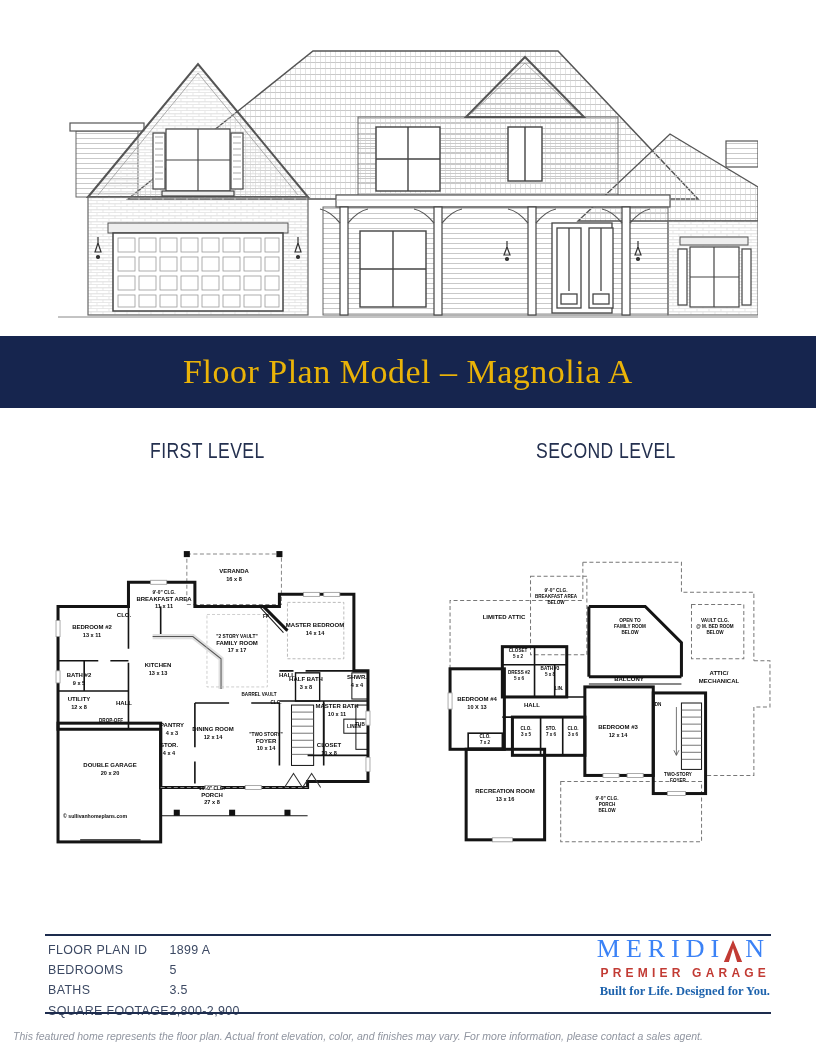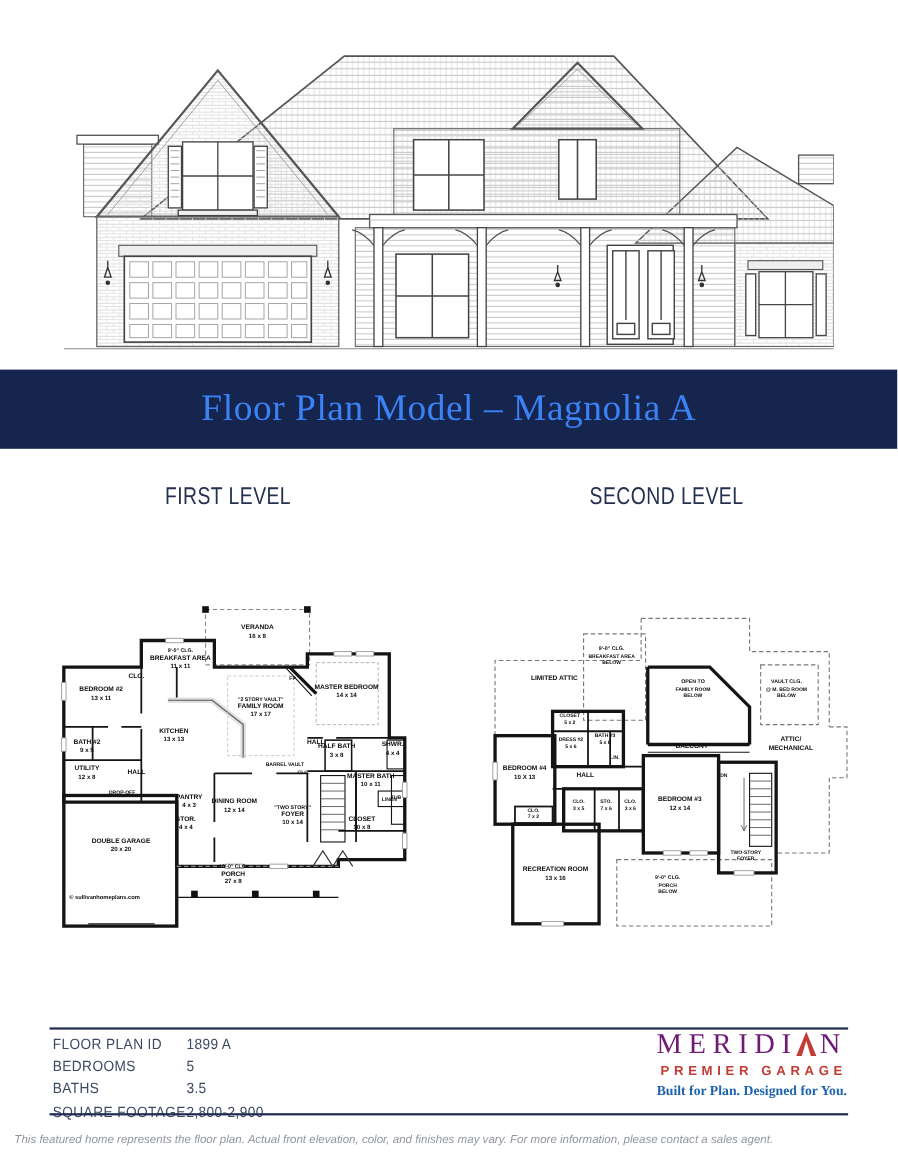--- a/index.html
+++ b/index.html
@@ -3,43 +3,43 @@
 <meta charset="utf-8">
 <style>
   html,body{margin:0;padding:0;background:#fff}
   .page{position:relative;width:816px;height:1056px;background:#fff;overflow:hidden;
         font-family:"Liberation Sans",sans-serif}
   
   .house{position:absolute;left:58px;top:6px;width:700px;height:326px}
   
   .banner{position:absolute;left:0;top:336px;width:816px;height:72px;background:#16254e;
           display:flex;align-items:center;justify-content:center}
-  .banner h1{margin:0;font:400 34px/1 "Liberation Serif",serif;color:#3b82f6;letter-spacing:.5px}
+  .banner h1{margin:0;font:400 34px/1 "Liberation Serif",serif;color:#eab308;letter-spacing:.5px}
   
   .lvl{position:absolute;top:440px;font:400 22px/1 "Liberation Sans",sans-serif;color:#24304f;
        letter-spacing:.5px;transform:scaleX(.8);transform-origin:left center}
   
   .plan{position:absolute}
   .plan svg{position:absolute;left:0;top:0}
   .lbl{position:absolute;transform:translateX(-50%);text-align:center;color:#0b0b0b;
        font:bold 6px/1.25 "Liberation Sans",sans-serif;white-space:nowrap}
   .lbl span{display:block}
   .lbl .t{font-size:4.8px}
   .lbl .d{font-size:5.6px}
   .lbl.wrap{white-space:normal;width:48px}
   .tiny{font-size:4.6px}
   .copyright{position:absolute;font:bold 5.2px/1 "Liberation Sans",sans-serif;color:#0b0b0b}
   
   .rule{position:absolute;left:45px;width:726px;height:2px;background:#1d2c4e}
   .specs{position:absolute;left:48px;top:942px;display:grid;grid-template-columns:132px auto;
          row-gap:4px;font:400 13.5px/1.2 "Liberation Sans",sans-serif;color:#3c4963;
          letter-spacing:.4px;transform:scaleX(.92);transform-origin:left top}
   .brand{position:absolute;right:46px;top:936px;text-align:right}
-  .brand-word{display:flex;justify-content:flex-end;align-items:center;
-              font:400 26px/1 "Liberation Serif",serif;color:#701a75;letter-spacing:6px}
+  .brand-word{display:flex;justify-content:flex-end;align-items:flex-end;
+              font:400 26px/1 "Liberation Serif",serif;color:#3b82f6;letter-spacing:6px}
   .brand-word .peak{margin:0 2px 0 -2px}
   .brand-sub{font:bold 12px/1 "Liberation Sans",sans-serif;color:#c23b34;letter-spacing:4.2px;margin-top:5px}
   .brand-tag{font:bold 12.5px/1 "Liberation Serif",serif;color:#1e63ad;margin-top:6px}
   .disc{position:absolute;left:0;top:1029px;width:716px;text-align:center;
         font:italic 10.5px/1.35 "Liberation Sans",sans-serif;color:#9095a0}
 </style>
 </head>
 <body>
 
 <div class="page">
@@ -515,21 +515,21 @@
 
   <div class="brand">
     <div class="brand-word">
       <span>MERIDI</span>
         <svg class="peak" width="20" height="22" viewBox="0 0 20 24">
           <path d="M0 24 L10 0 L20 24 L14.5 24 L10 9 L5.5 24 Z" fill="#c23b34"></path>
         </svg>
         <span>N</span>
     </div>
     <div class="brand-sub">PREMIER GARAGE</div>
-    <div class="brand-tag">Built for Plan. Designed for You.</div>
+    <div class="brand-tag">Built for Life. Designed for You.</div>
   </div>
   <div class="rule" style="top:1012px"></div>
 
   <div class="disc">
     <div>This featured home represents the floor plan. Actual front elevation, color, and finishes may vary. For more information, please contact a sales agent.</div>
   </div>
 
 </div>
 
 </body></html>

